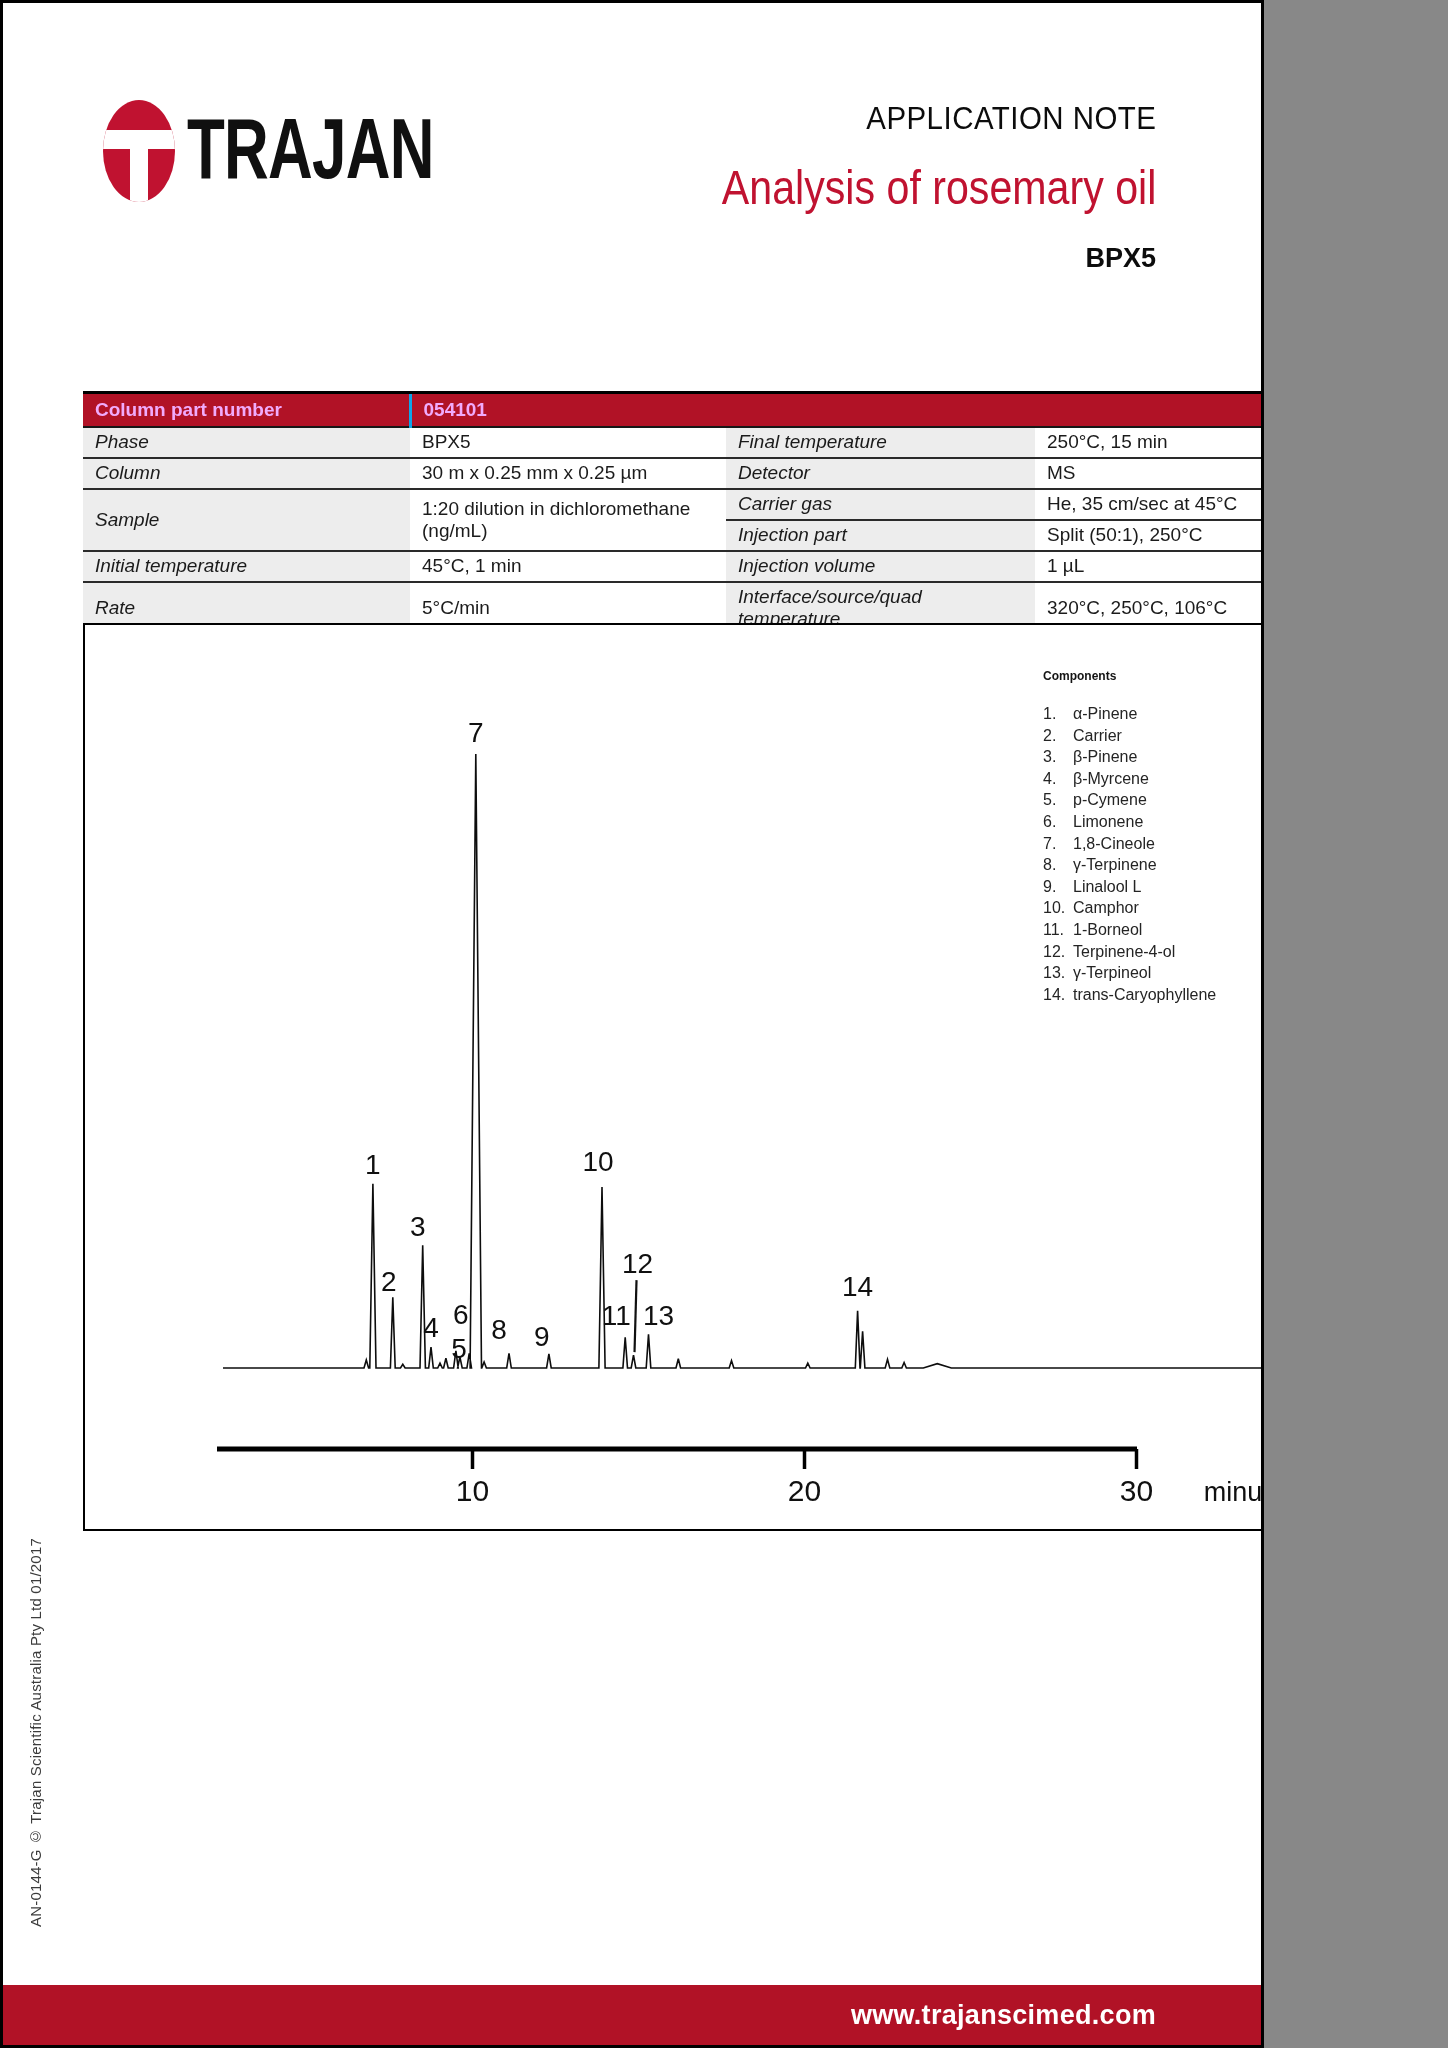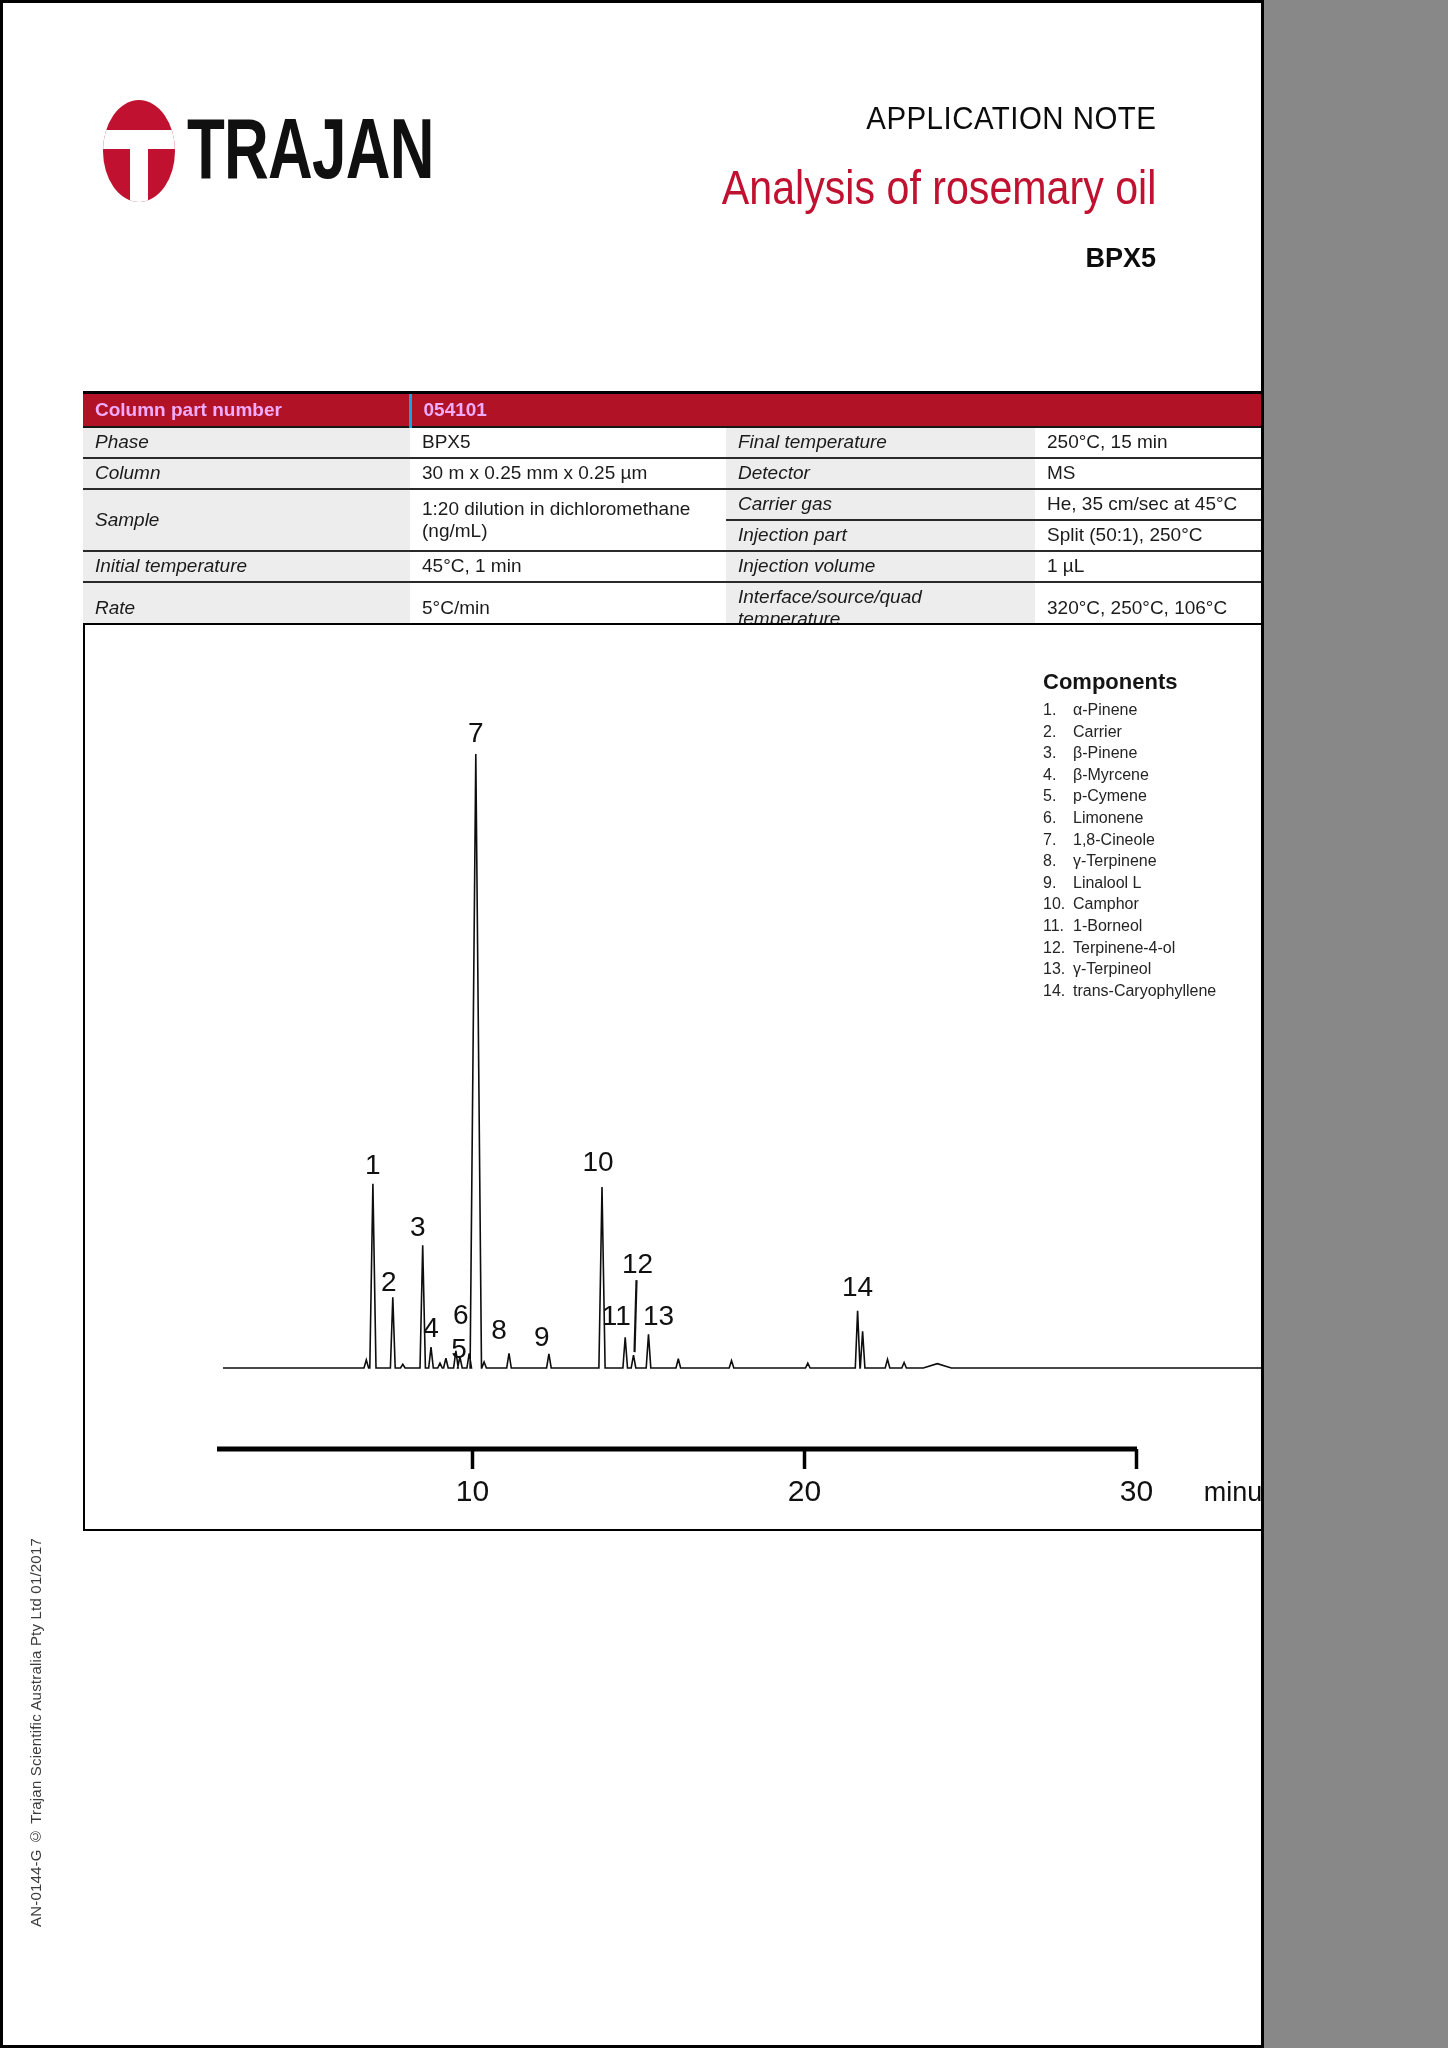--- a/index.html
+++ b/index.html
@@ -34,21 +34,21 @@
     border-top:3px solid #000;border-bottom:2px solid #161616;}
   .spec td.hv{border-left:3px solid #0ea5e9;}
   .spec td.lab{background:var(--label-gray);font-style:italic;}
   .spec tr.last td{border-bottom:3px solid #000;}
   
   .chartbox{position:absolute;left:80px;top:620px;width:1263px;height:908px;
     border:2px solid #000;box-sizing:border-box;background:#fff;}
   .chartbox svg{position:absolute;left:0;top:0;}
   svg text{font-family:"Liberation Sans",sans-serif;}
   .components{position:absolute;left:958px;top:44px;width:295px;}
-  .comp-title{font-size:22px;font-weight:bold;margin:0 0 4px 0;color:#141414;}
+  .comp-title{font-size:12px;font-weight:bold;margin:0 0 20px 0;color:#141414;}
   .comp-row{display:flex;font-size:16px;line-height:21.6px;color:#242424;}
   .comp-num{width:30px;flex:0 0 30px;}
   
   .info{position:absolute;left:80px;top:1574px;font-size:26px;color:#101010;}
   .docid{position:absolute;left:24px;bottom:118px;writing-mode:vertical-rl;transform:rotate(180deg);
     font-size:15px;color:#3c3c3c;letter-spacing:.2px;white-space:nowrap;}
   .bar{position:absolute;left:0;right:0;bottom:0;height:60px;background:var(--bar-red);
     display:flex;align-items:center;justify-content:flex-end;padding-right:105px;box-sizing:border-box;}
   .bar .site{color:#fff;font-weight:bold;font-size:27px;letter-spacing:.3px;}
 </style>
@@ -199,14 +199,17 @@
           </div>
           <div class="comp-row">
             <span class="comp-num">14.</span>
             <span class="comp-name">trans-Caryophyllene</span>
           </div>
         </div>
     </div>
   </div>
 
   <div class="docid">AN-0144-G © Trajan Scientific Australia Pty Ltd 01/2017</div>
+  <div class="bar">
+    <span class="site">www.trajanscimed.com</span>
+  </div>
 
 </div>
 
 </body></html>

